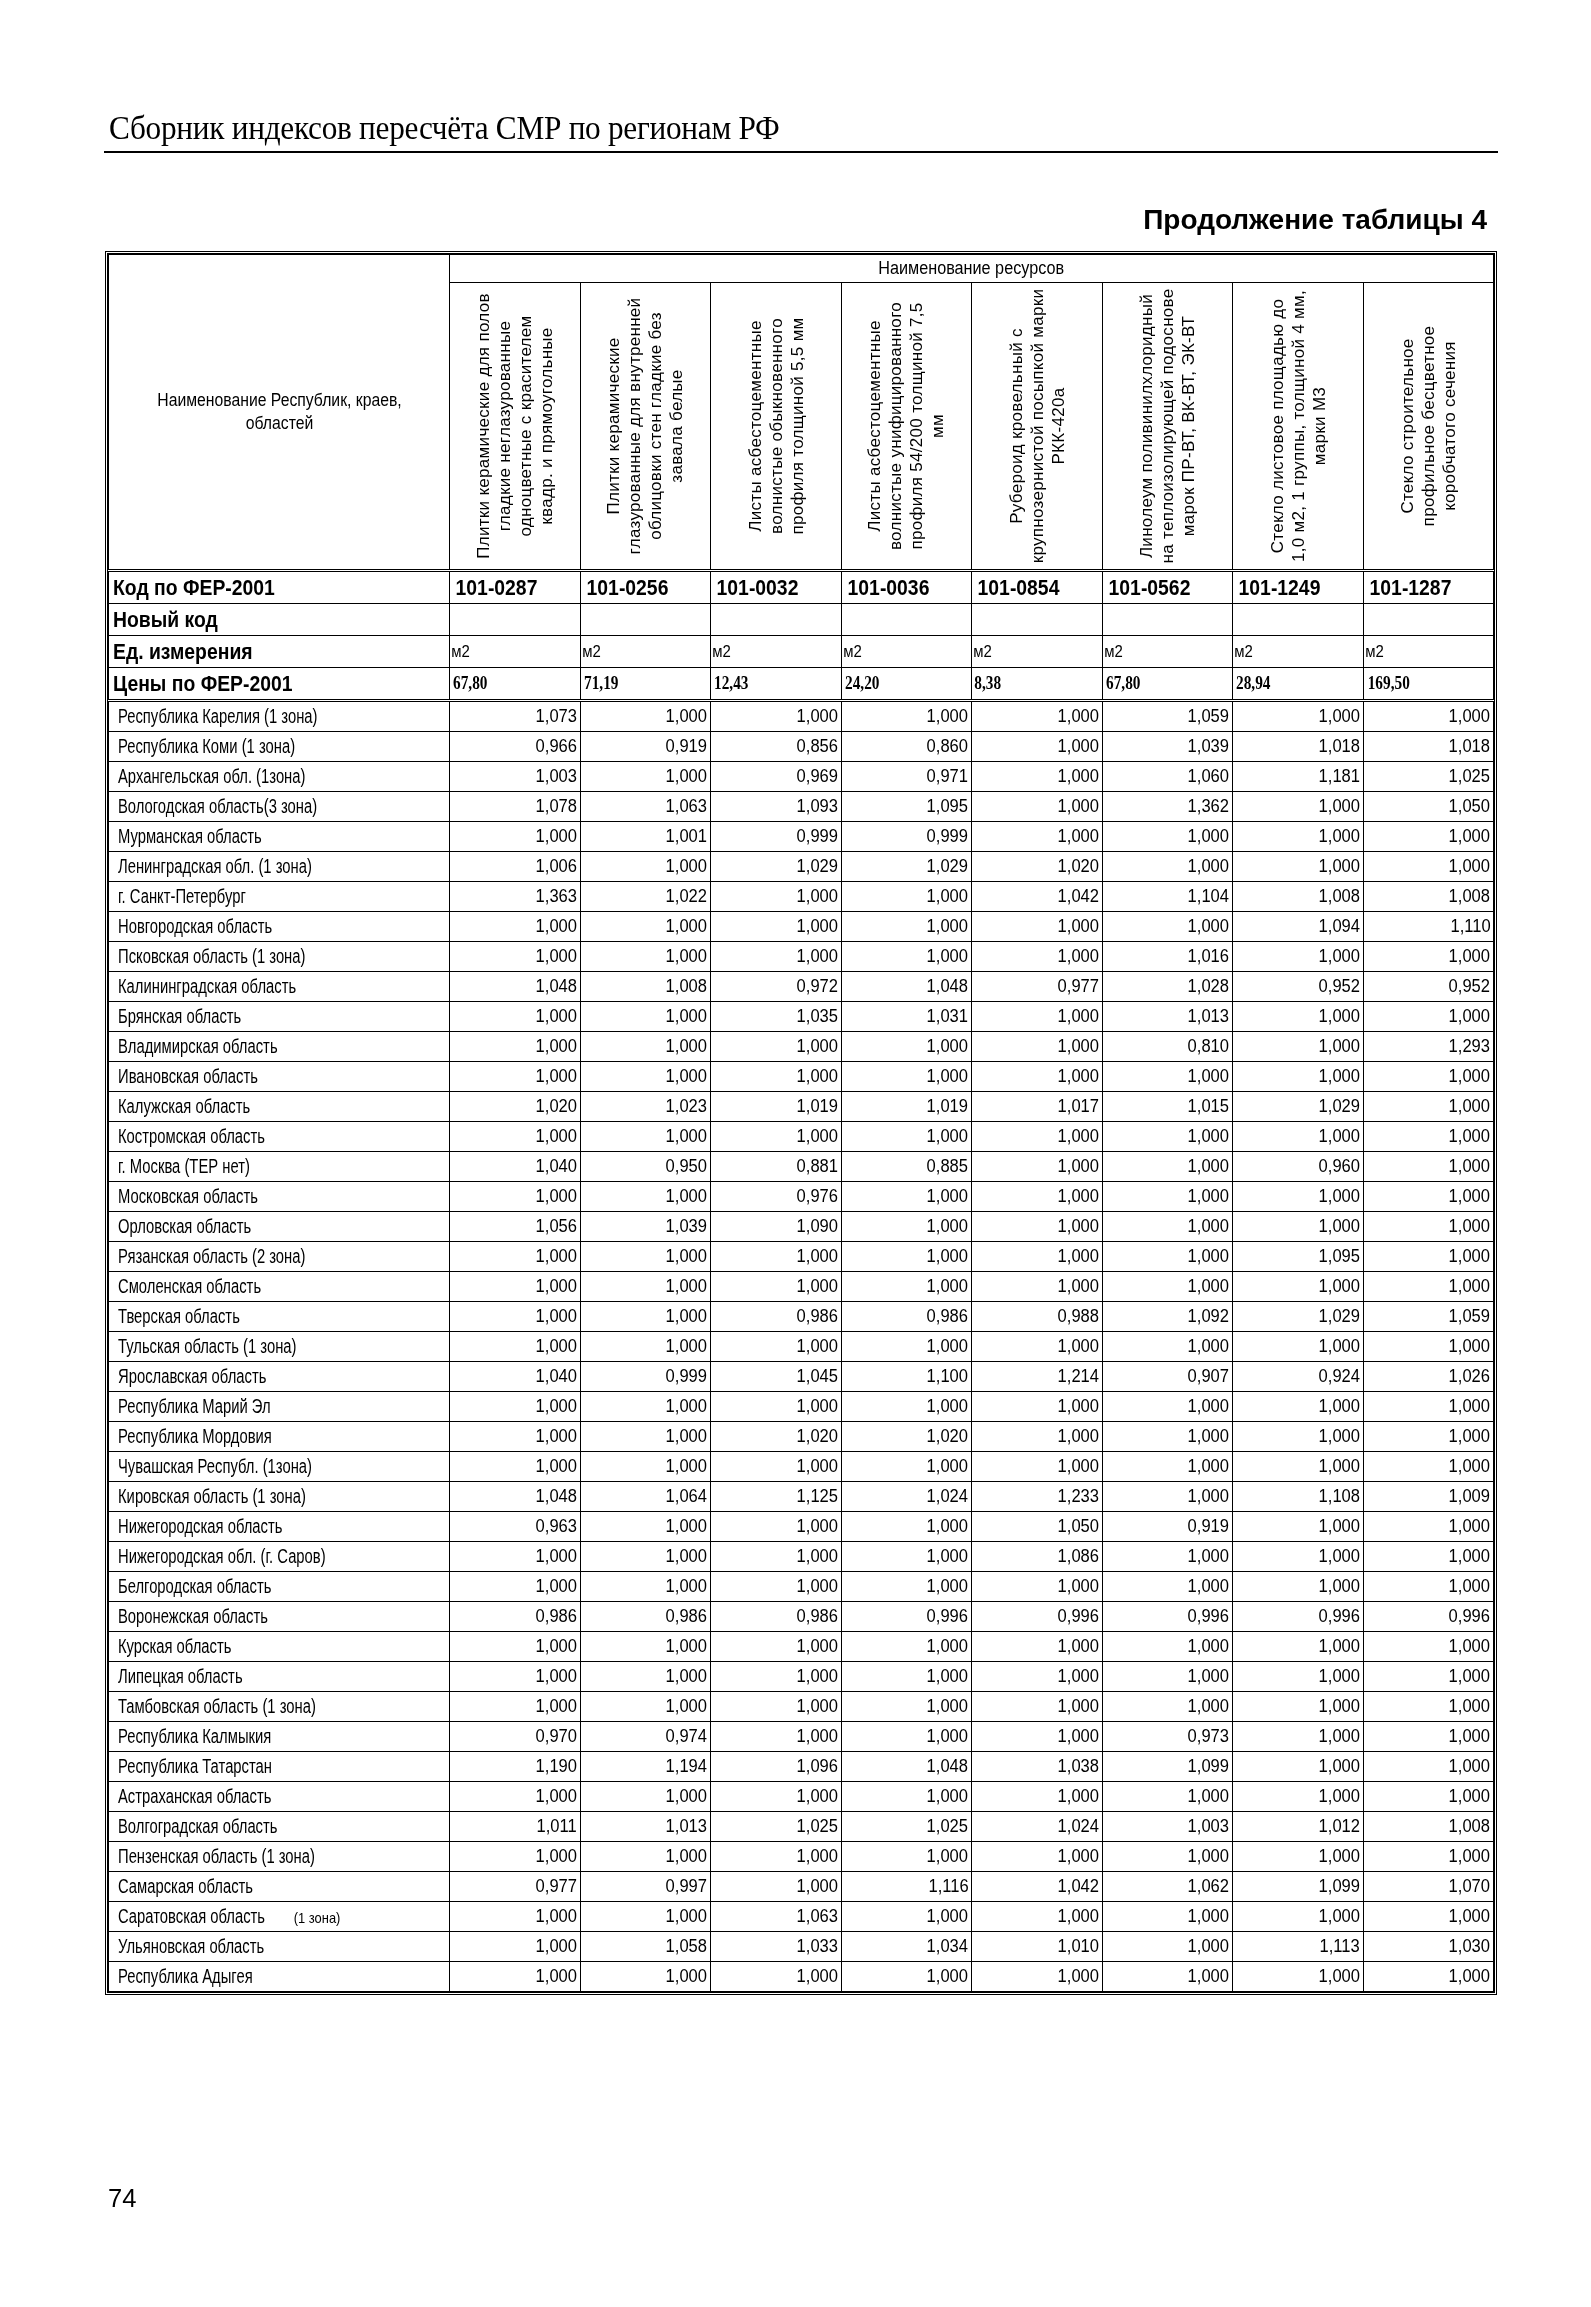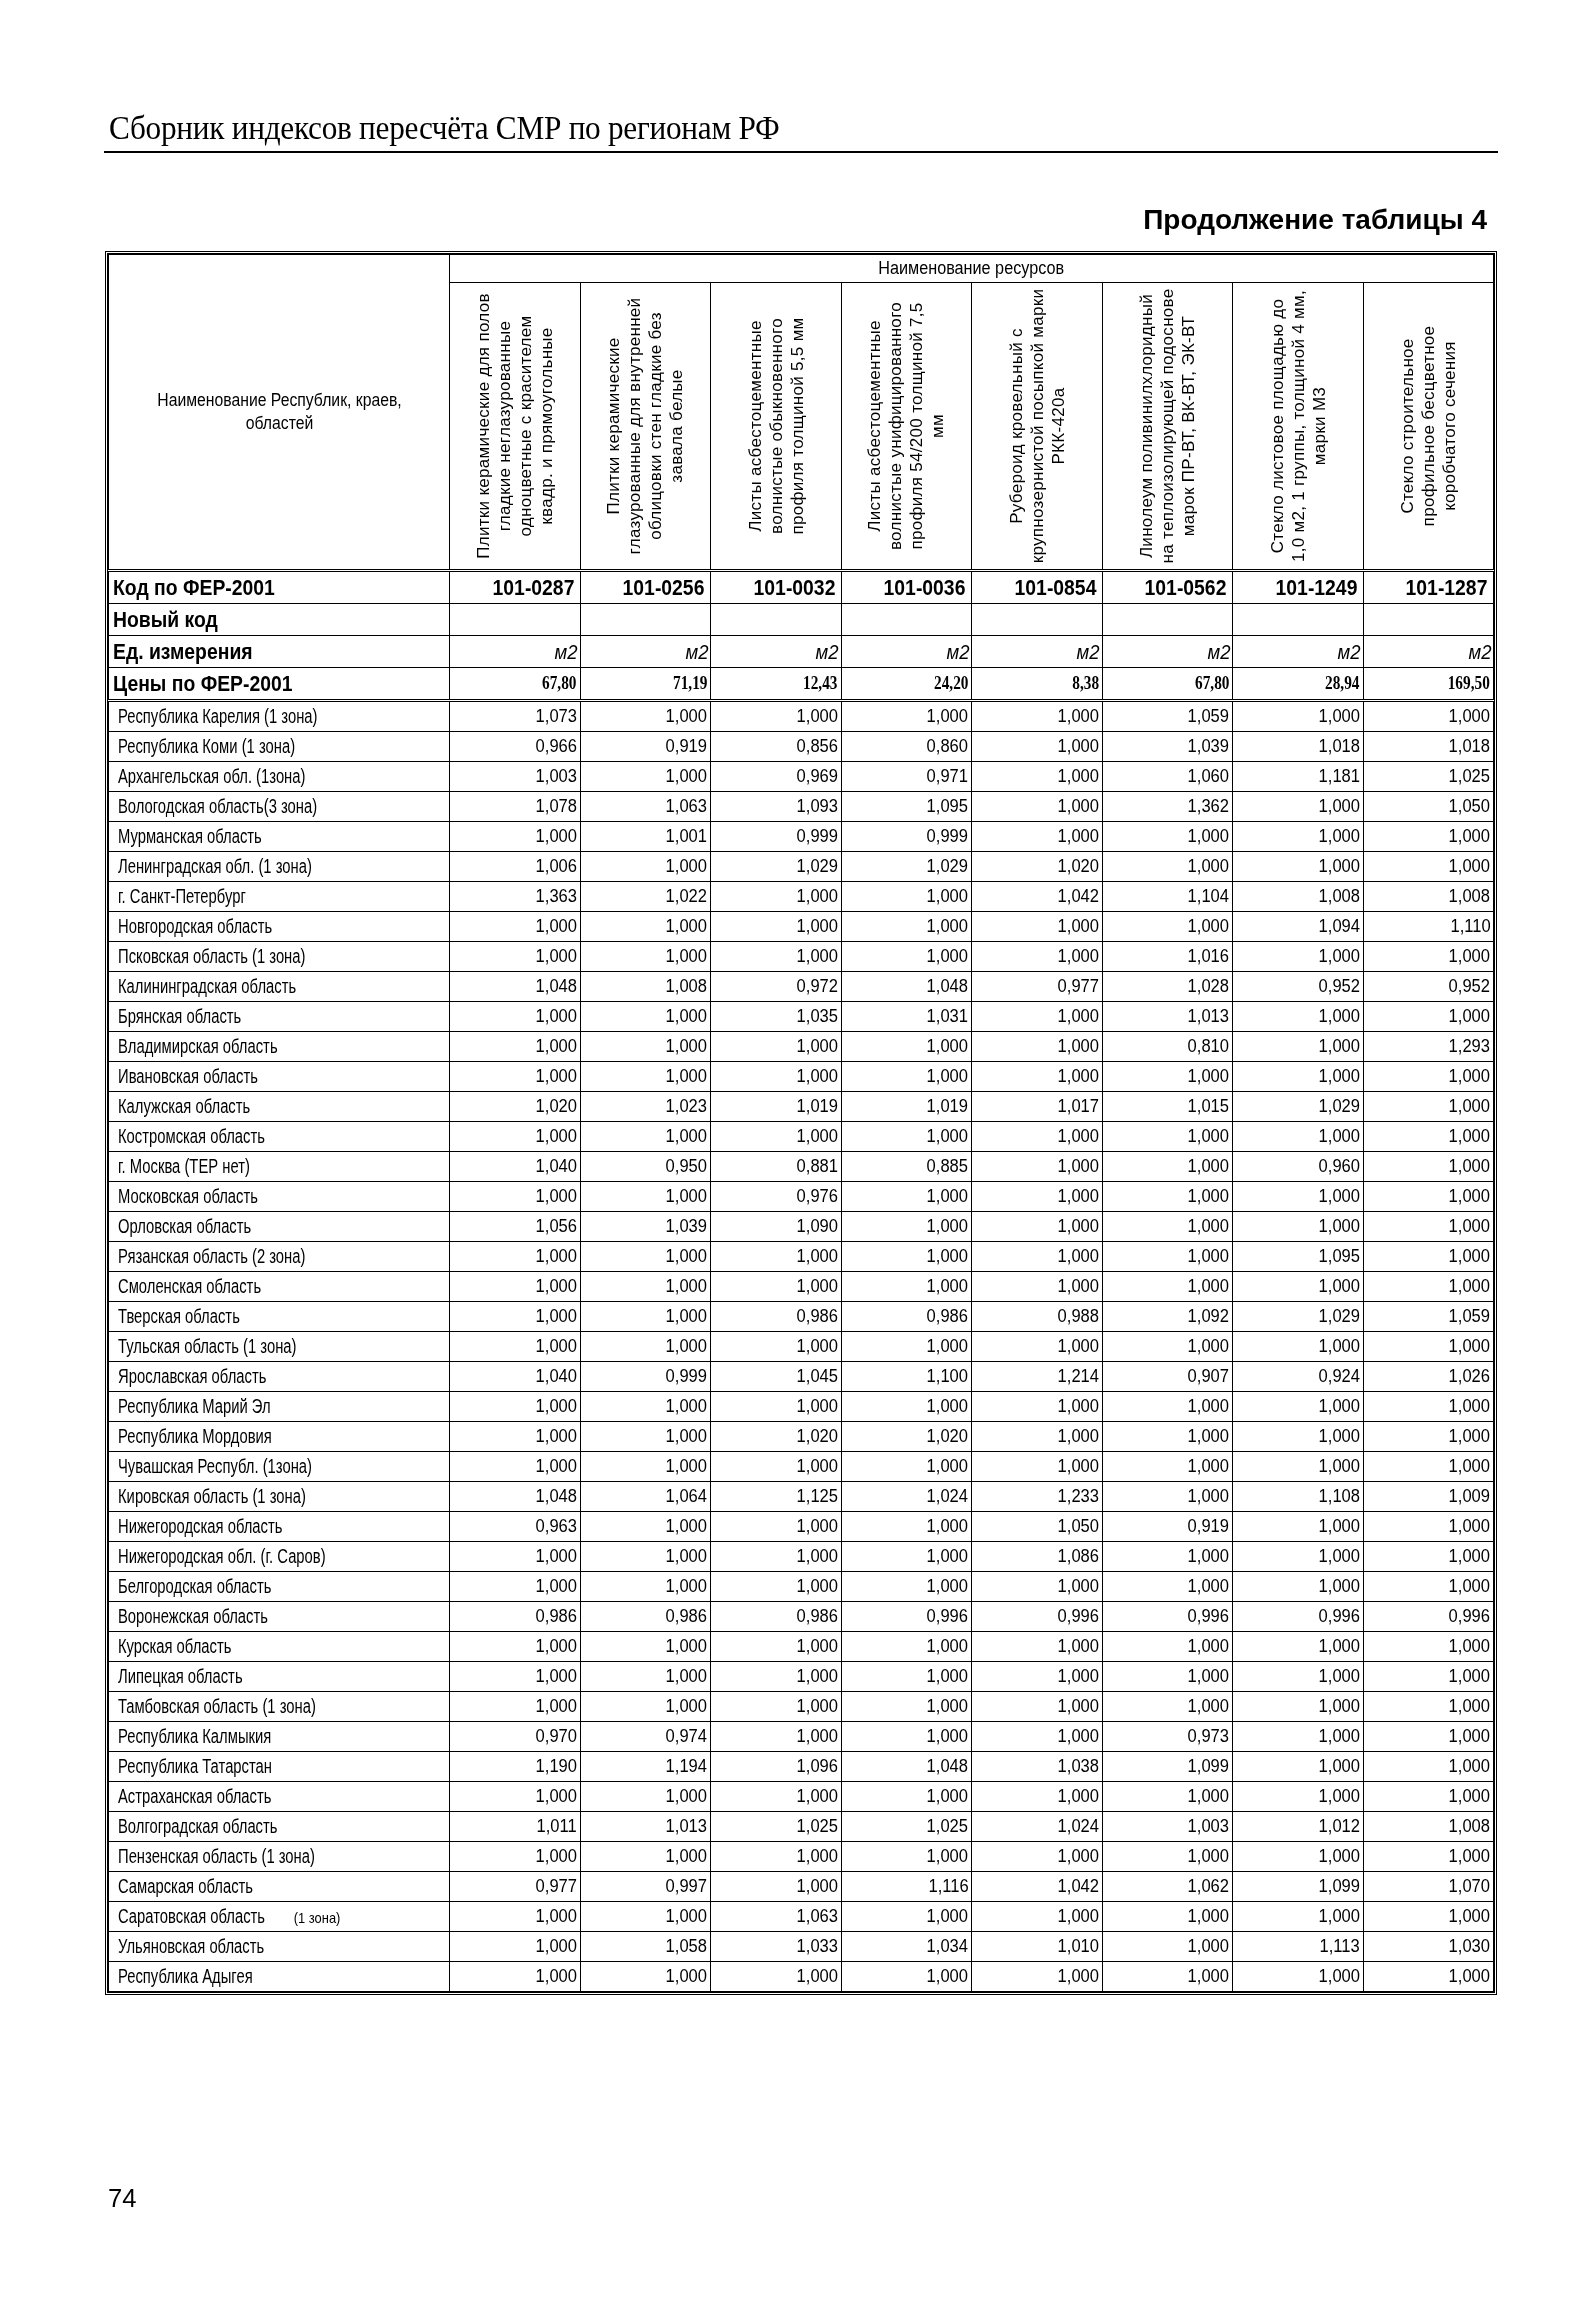--- a/index.html
+++ b/index.html
@@ -33,25 +33,25 @@
   .th-group span { display: inline-block; transform: scaleX(0.9); }
   .th-rot { height: 286px; position: relative; font-weight: normal; vertical-align: bottom; }
   .th-rot .rot {
     position: absolute; left: 50%; top: 50%;
     width: 276px; transform: translate(-50%, -50%) rotate(-90deg);
     font-size: 17px; line-height: 21px; text-align: center; letter-spacing: 0.3px;
   }
   tr.meta td { height: 31px; font-size: 22px; font-weight: bold; }
   tr.meta td.lbl { padding-left: 4px; transform-origin: left; }
   tr.meta td.lbl span { display: inline-block; transform: scaleX(0.88); transform-origin: left; }
-  tr.meta td.val { text-align: right; }
+  tr.meta td.val { text-align: left; }
   tr.meta td.val span { display: inline-block; transform: scaleX(0.88); }
   tr.meta.price td.val { font-family: "Liberation Serif", serif; font-weight: bold; font-size: 18px; }
   tr.meta.price td.val span { transform: scaleX(0.85); }
-  tr.meta.unit td.val { font-weight: normal; font-size: 21px; font-style: italic; }
+  tr.meta.unit td.val { font-weight: normal; font-size: 17px; }
   tr.sep td { border-top: 3.4px double #000; text-decoration: underline; }
   tr.drow td { height: 29px; font-size: 20px; }
   tr.drow td.reg { padding-left: 9px; white-space: nowrap; overflow: hidden; }
   tr.drow td.reg span { display: inline-block; transform: scaleX(0.86); transform-origin: left; }
   tr.drow td.reg small { font-size: 15px; }
   tr.drow td.num { text-align: right; padding-right: 2.7px; font-size: 18px; }
   tr.drow td.num span { display: inline-block; transform: scaleX(0.92); transform-origin: right; }
   .page-number {
     position: absolute; left: 108px; top: 2184px;
     font-family: "Liberation Sans", sans-serif; font-size: 25.6px;

